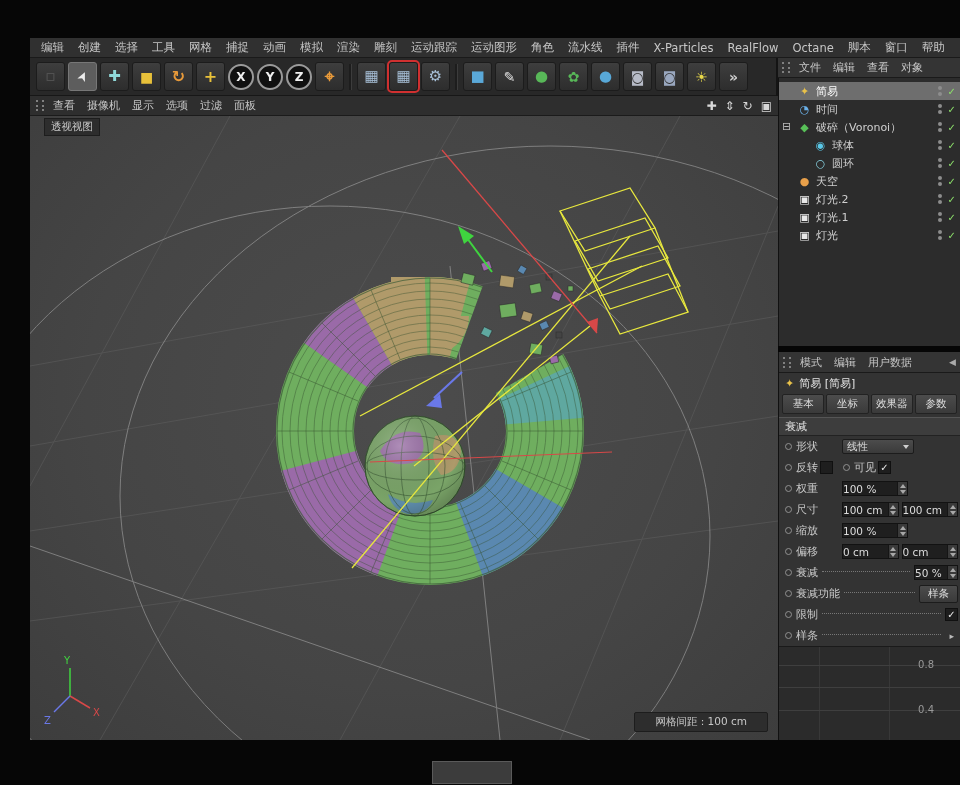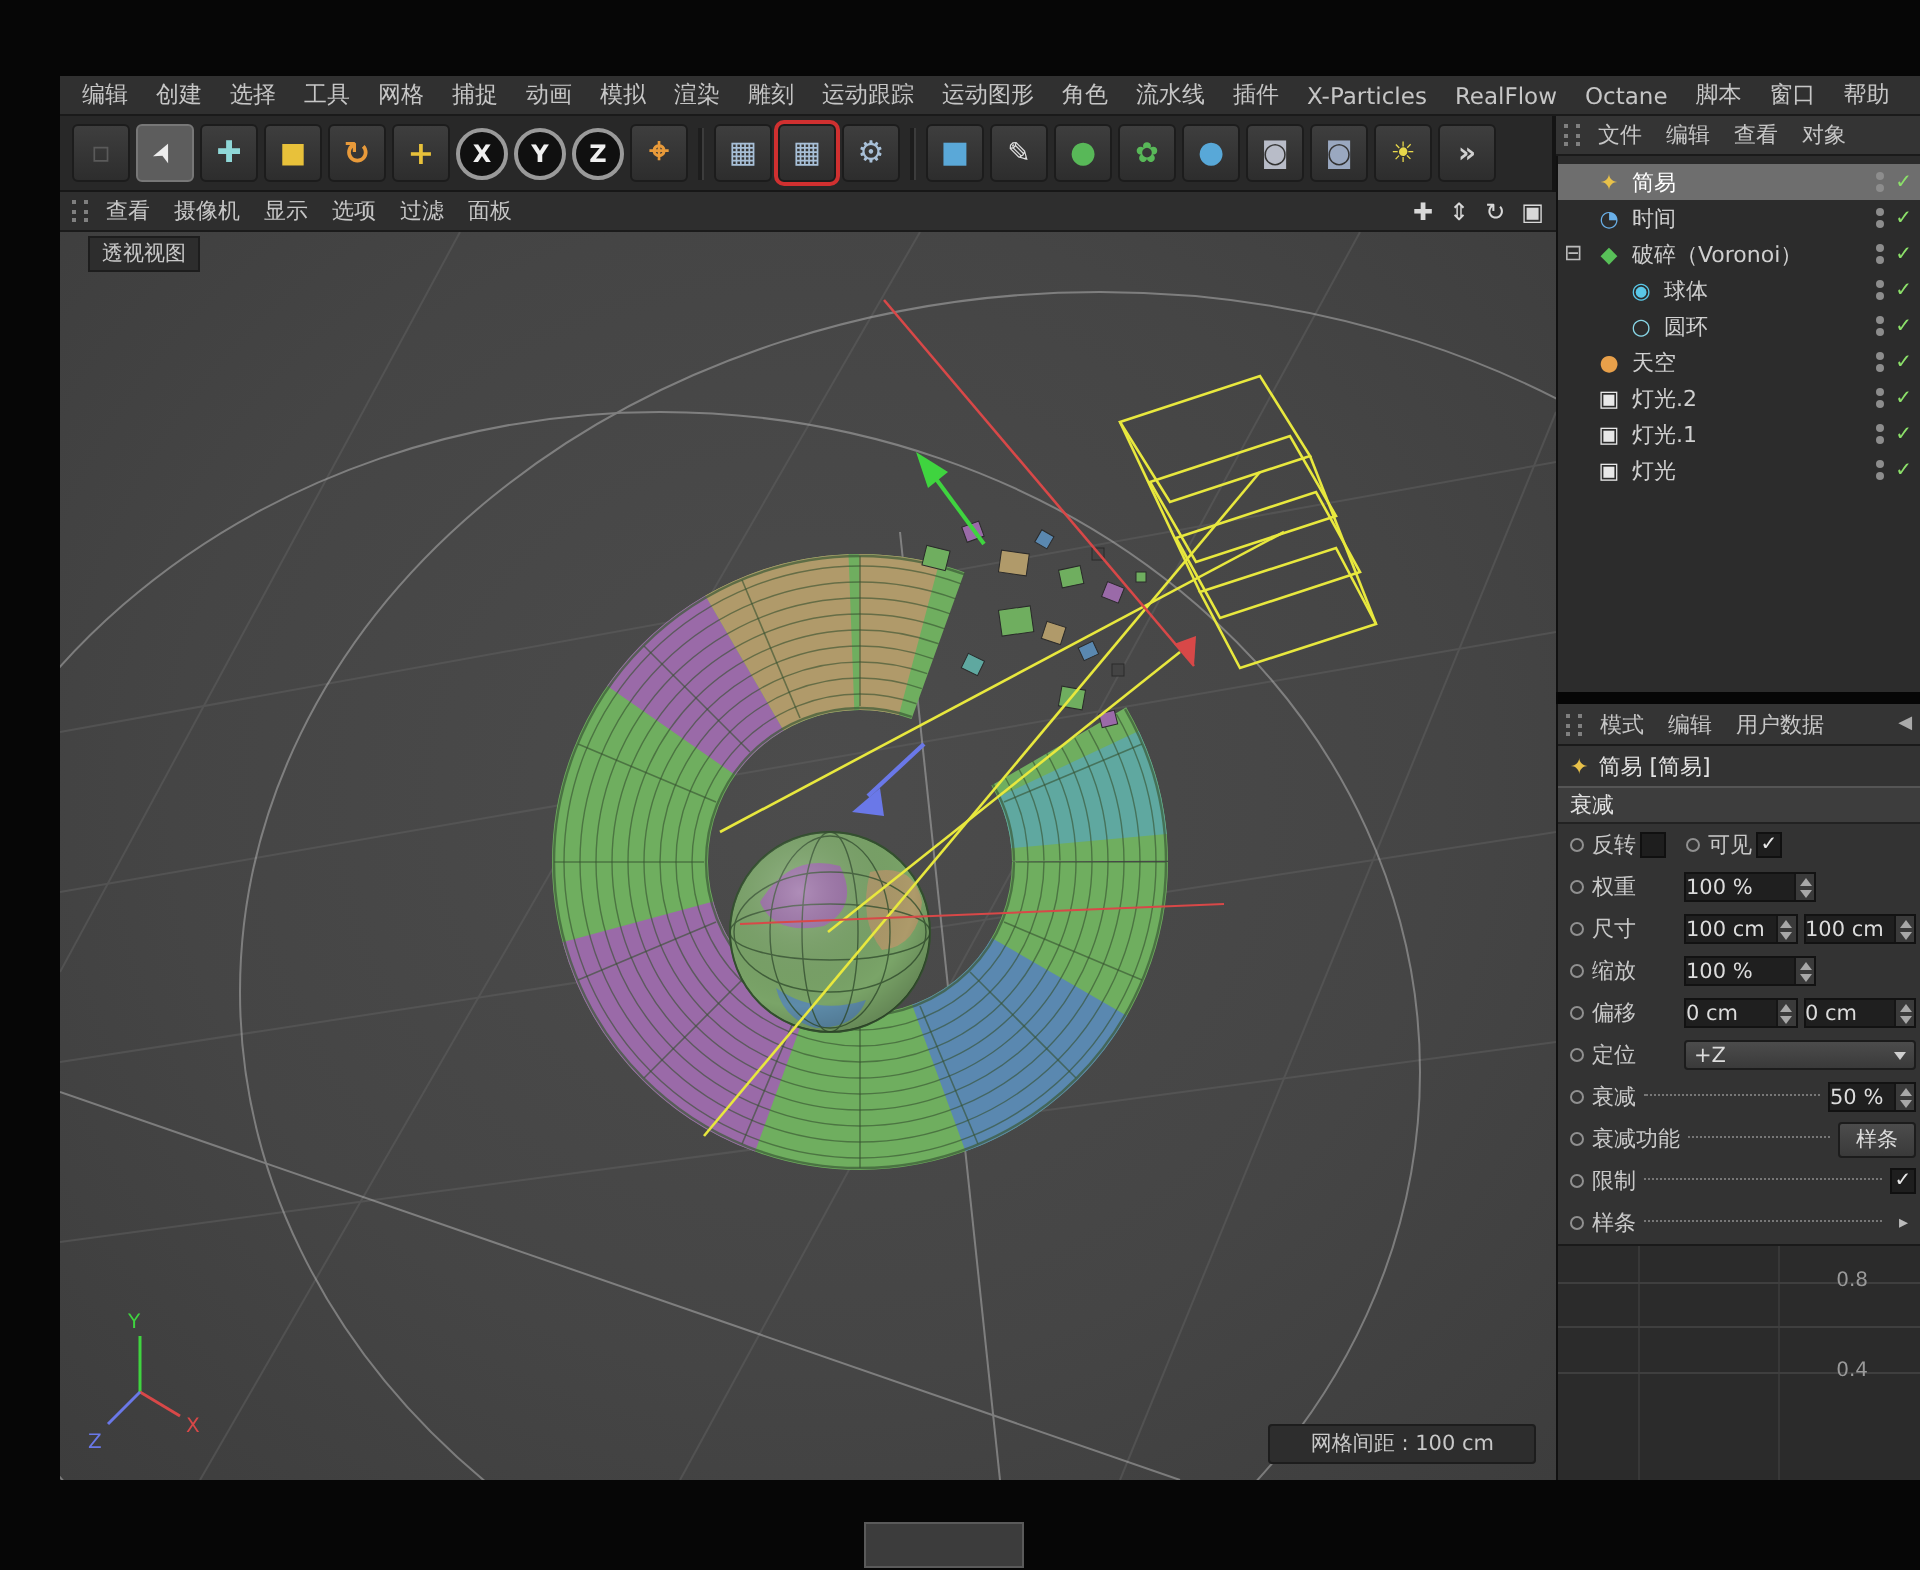--- a/index.html
+++ b/index.html
@@ -460,22 +460,36 @@
       <span class="grip"></span>
       <span class="ph-item">模式</span>
       <span class="ph-item">编辑</span>
       <span class="ph-item">用户数据</span>
       <span class="attr-back">◀</span>
     </div>
     <div class="attr-title">
       <span style="color:#e8c14a;font-size:11px;">✦</span>
       <span>简易 [简易]</span>
     </div>
+    <div class="attr-tabs">
+      <span class="atab">基本</span>
+      <span class="atab">坐标</span>
+      <span class="atab">效果器</span>
+      <span class="atab">参数</span>
+    </div>
     <div class="asec">衰减</div>
 
+    <div class="arow">
+      <span class="kf"></span>
+      <span class="alab">形状</span>
+      <div class="dd" style="width:72px;">
+        <span style="flex:1;">线性</span>
+          <span class="dda"></span>
+      </div>
+    </div>
 
     <div class="arow">
       <span class="kf"></span>
       <span class="alab wide">反转</span>
       <div class="cb off">
           <span>✓</span>
         </div>
       <span style="width:10px;"></span>
       <span class="kf"></span>
       <span class="alab wide">可见</span>
@@ -539,28 +553,20 @@
       </div>
       <div class="fld" style="flex:1;">
         <span class="fval">0 cm</span>
         <span class="stp">
             <i class="tu"></i>
             <i class="td"></i>
           </span>
       </div>
     </div>
 
-    <div class="arow">
-      <span class="kf"></span>
-      <span class="alab">定位</span>
-      <div class="dd" style="flex:1;">
-        <span style="flex:1;">+Z</span>
-          <span class="dda"></span>
-      </div>
-    </div>
 
     <div class="arow">
       <span class="kf"></span>
       <span class="alab wide">衰减</span>
       <span class="lead"></span>
       <div class="fld" style="width:44px;">
         <span class="fval">50 %</span>
         <span class="stp">
             <i class="tu"></i>
             <i class="td"></i>

